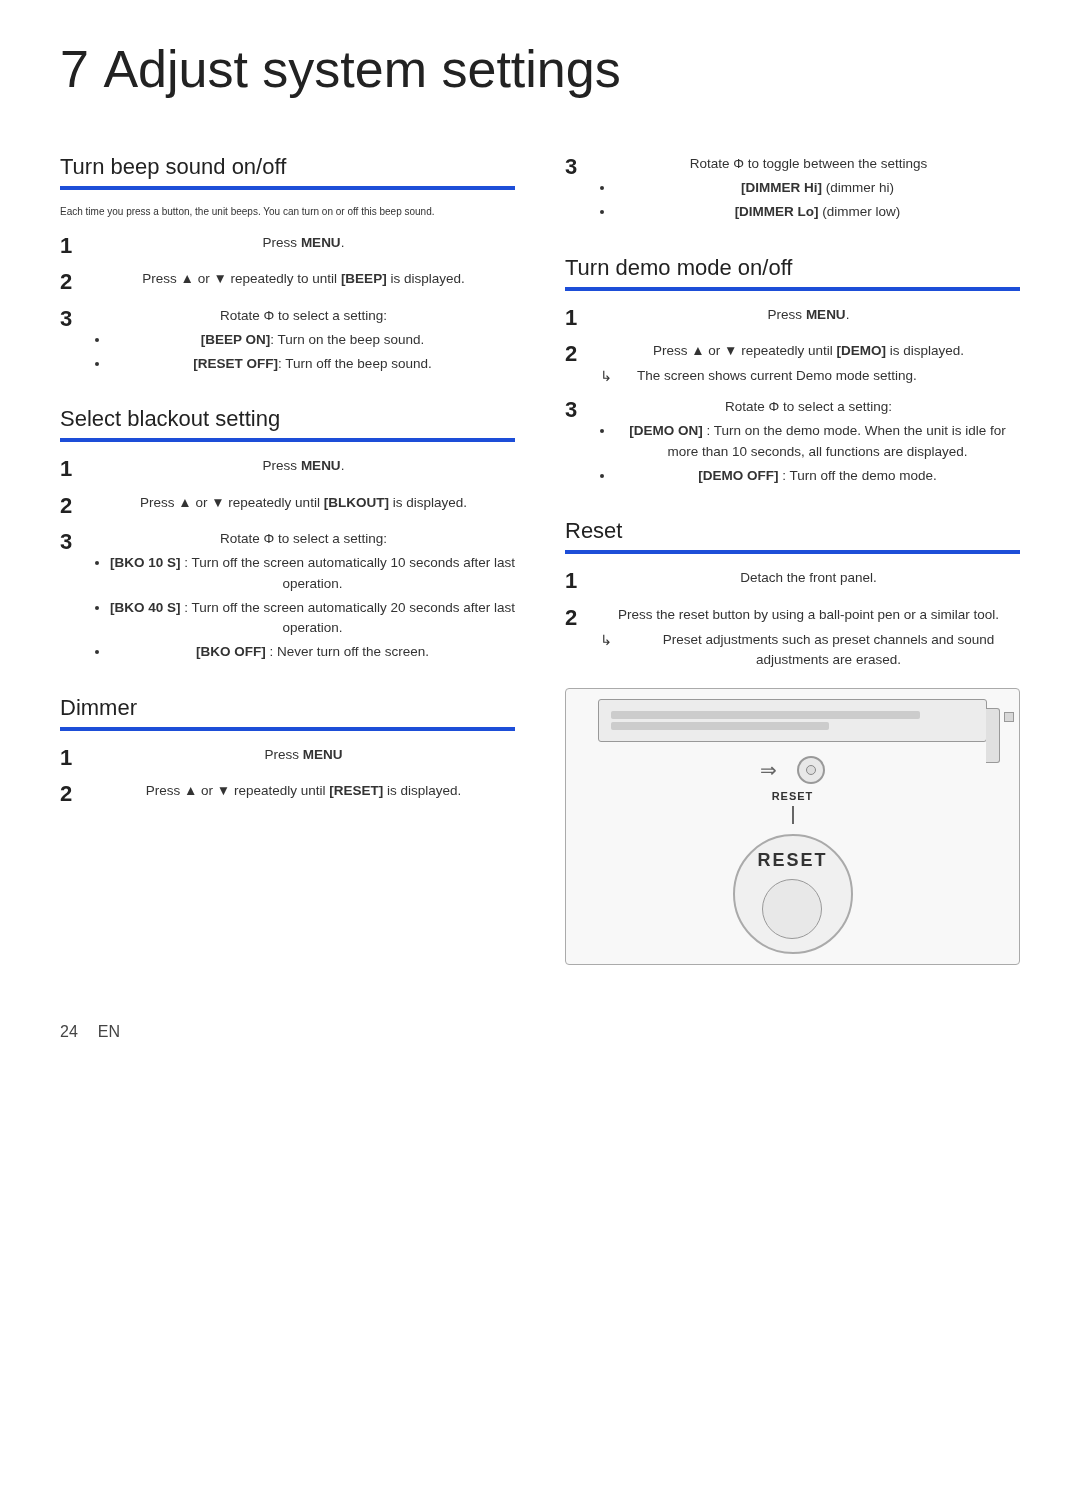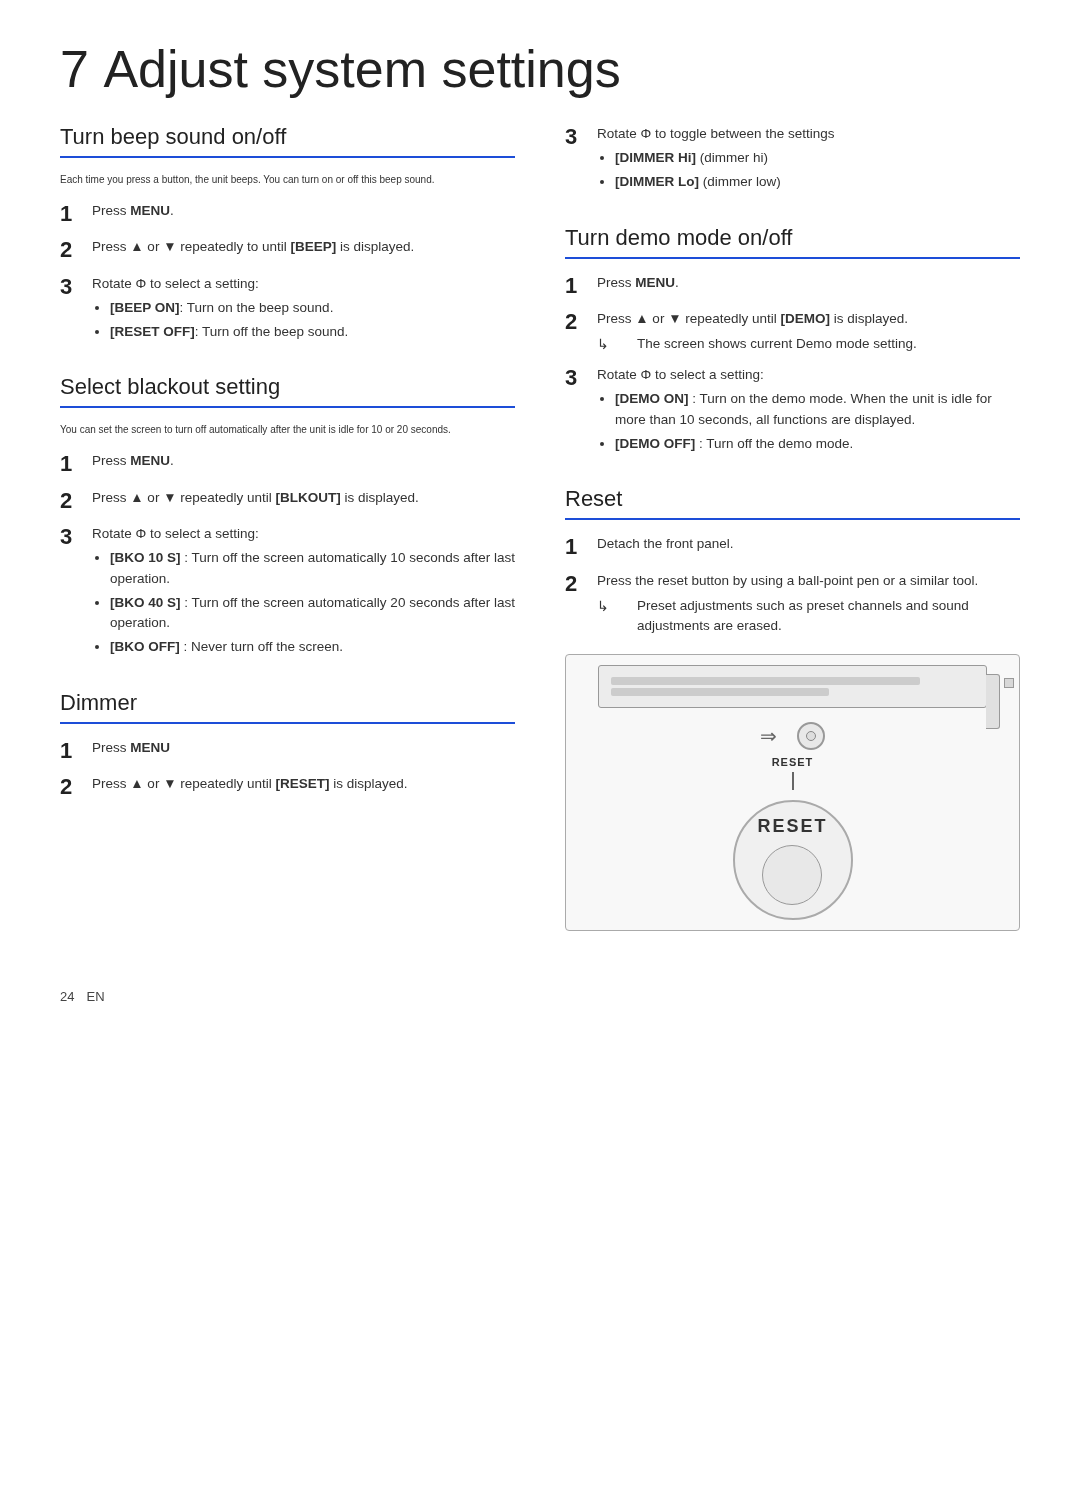--- a/index.html
+++ b/index.html
@@ -14,37 +14,38 @@
     }
     .page-container {
       display: flex;
       flex-direction: column;
       width: 100%;
     }
     .page-title {
       font-size: 52px;
       font-weight: 300;
       color: #222;
+      margin-bottom: 30px;
       line-height: 1.15;
     }
     .page-title span {
       font-size: 52px;
       font-weight: 300;
     }
     .two-col {
       display: flex;
       gap: 50px;
     }
     .col-left, .col-right {
       flex: 1;
     }
     .section-title {
       font-size: 22px;
       font-weight: 400;
-      border-bottom: 2px solid #1d4ed8;
+      border-bottom: 4px solid #1d4ed8;
       padding-bottom: 6px;
       margin-bottom: 14px;
       color: #222;
     }
     .section-desc {
       font-size: 10px;
       color: #333;
       margin-bottom: 14px;
       line-height: 1.5;
     }
@@ -58,20 +59,21 @@
       font-weight: 700;
       min-width: 32px;
       color: #222;
       line-height: 1.2;
     }
     .step-content {
       font-size: 13.5px;
       color: #333;
       line-height: 1.5;
       flex: 1;
+      text-align: center;
     }
     .step-content b {
       font-weight: 700;
     }
     .bullet-list {
       list-style: disc;
       margin-left: 18px;
       margin-top: 4px;
     }
     .bullet-list li {
@@ -96,25 +98,25 @@
       color: #333;
       line-height: 1.5;
       margin-left: 16px;
     }
     .section-block {
       margin-bottom: 28px;
     }
     .page-footer {
       margin-top: auto;
       padding-top: 30px;
-      font-size: 13px;
+      font-size: 16px;
       color: #444;
       display: flex;
       align-items: center;
-      gap: 12px;
+      gap: 20px;
     }
     
     .reset-diagram {
       margin-top: 18px;
       border: 1.5px solid #aaa;
       border-radius: 4px;
       padding: 10px;
       width: 100%;
       background: #f8f8f8;
       position: relative;
@@ -196,21 +198,20 @@
             <ul class="bullet-list">
               <li><b>[BEEP ON]</b>: Turn on the beep sound.</li>
               <li><b>[RESET OFF]</b>: Turn off the beep sound.</li>
             </ul>
           </div>
         </div>
       </div>
 
       <div class="section-block">
         <h2 class="section-title">Select blackout setting</h2>
-        <p class="section-desc">You can set the screen to turn off automatically after the unit is idle for 10 or 20 seconds.</p>
 
         <div class="step">
           <span class="step-num">1</span>
           <span class="step-content">Press <b>MENU</b>.</span>
         </div>
         <div class="step">
           <span class="step-num">2</span>
           <span class="step-content">Press ▲ or ▼ repeatedly until <b>[BLKOUT]</b> is displayed.</span>
         </div>
         <div class="step">

